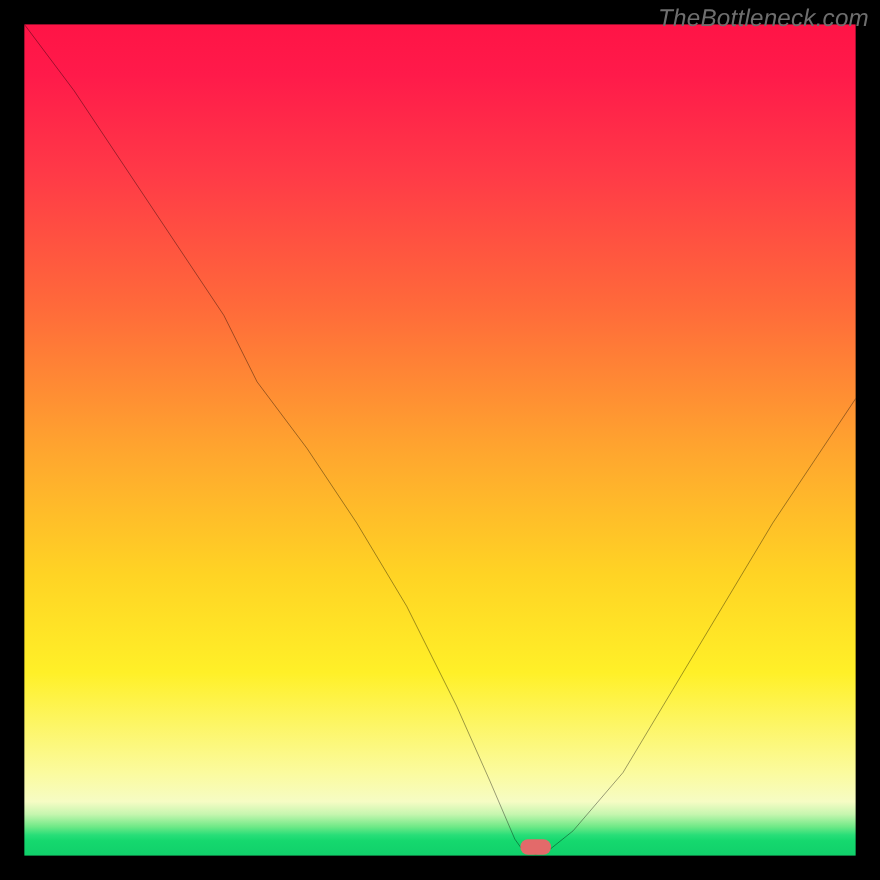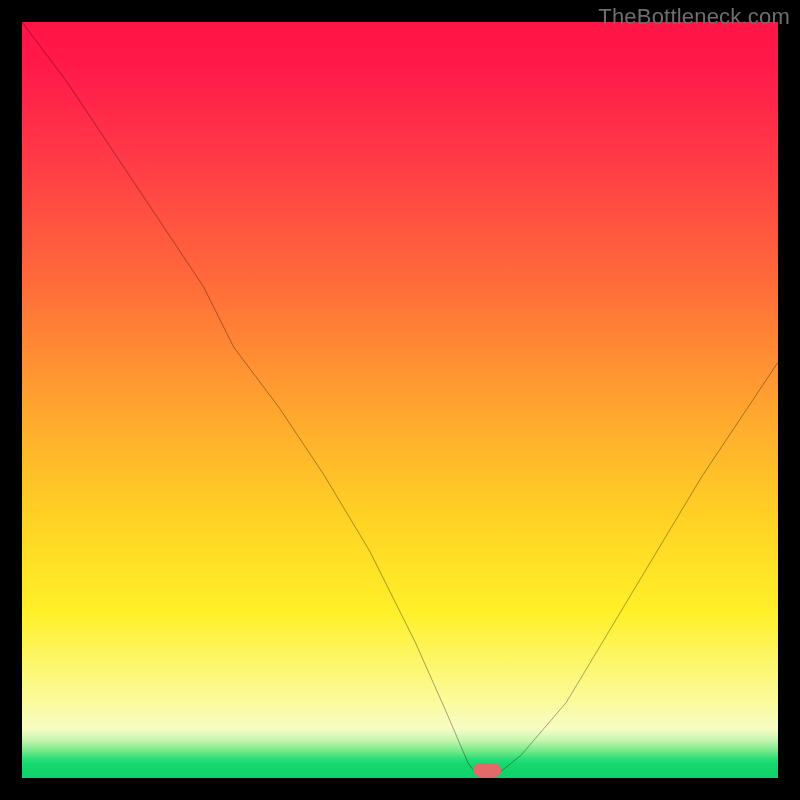--- a/index.html
+++ b/index.html
@@ -9,20 +9,21 @@
     height: 800px;
     background: #000;
     overflow: hidden;
     font-family: Arial, Helvetica, sans-serif;
   }
   .stage {
     position: relative;
     width: 800px;
     height: 564px;
     background: #000;
+    font-style: italic;
   }
   .watermark {
     position: absolute;
     top: 4px;
     right: 10px;
     color: #6e6e6e;
     font-size: 22px;
     font-weight: 500;
     letter-spacing: 0.2px;
     z-index: 50;

